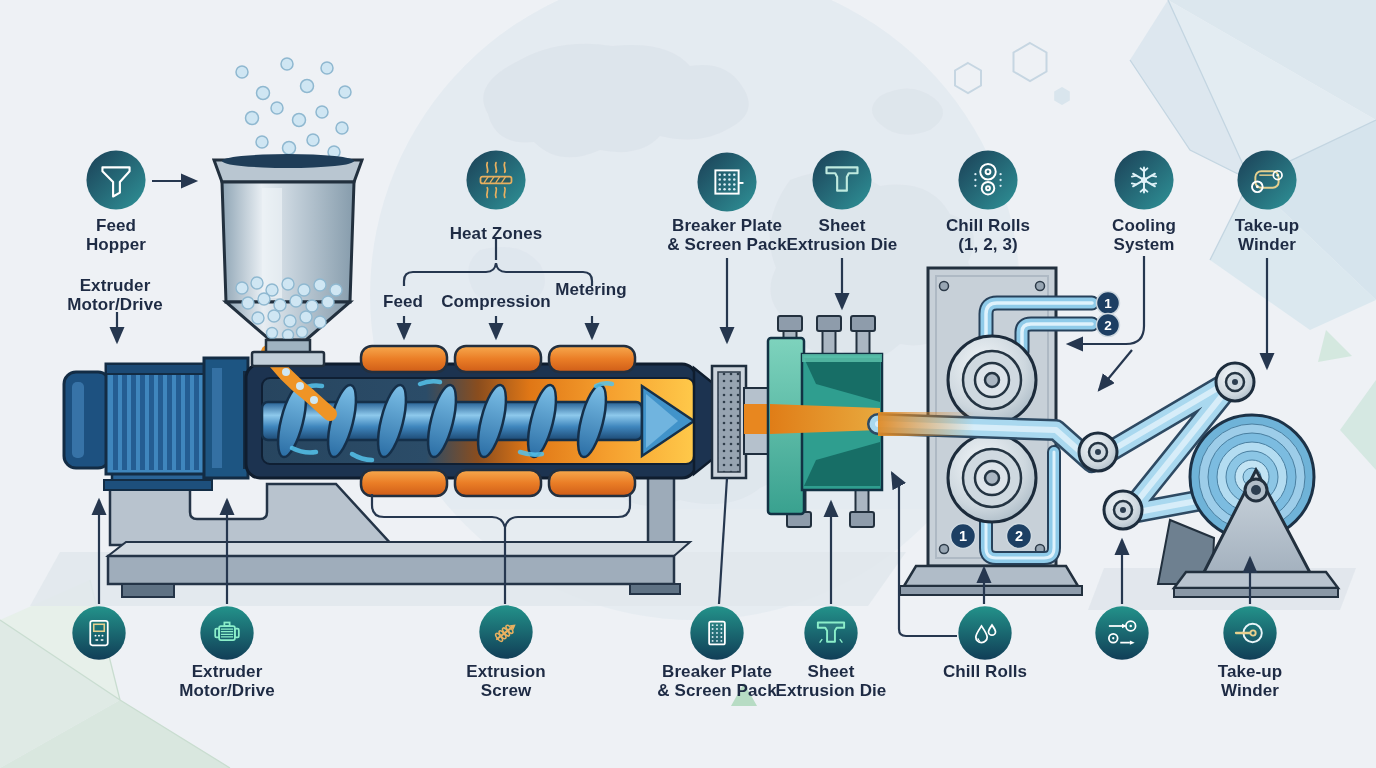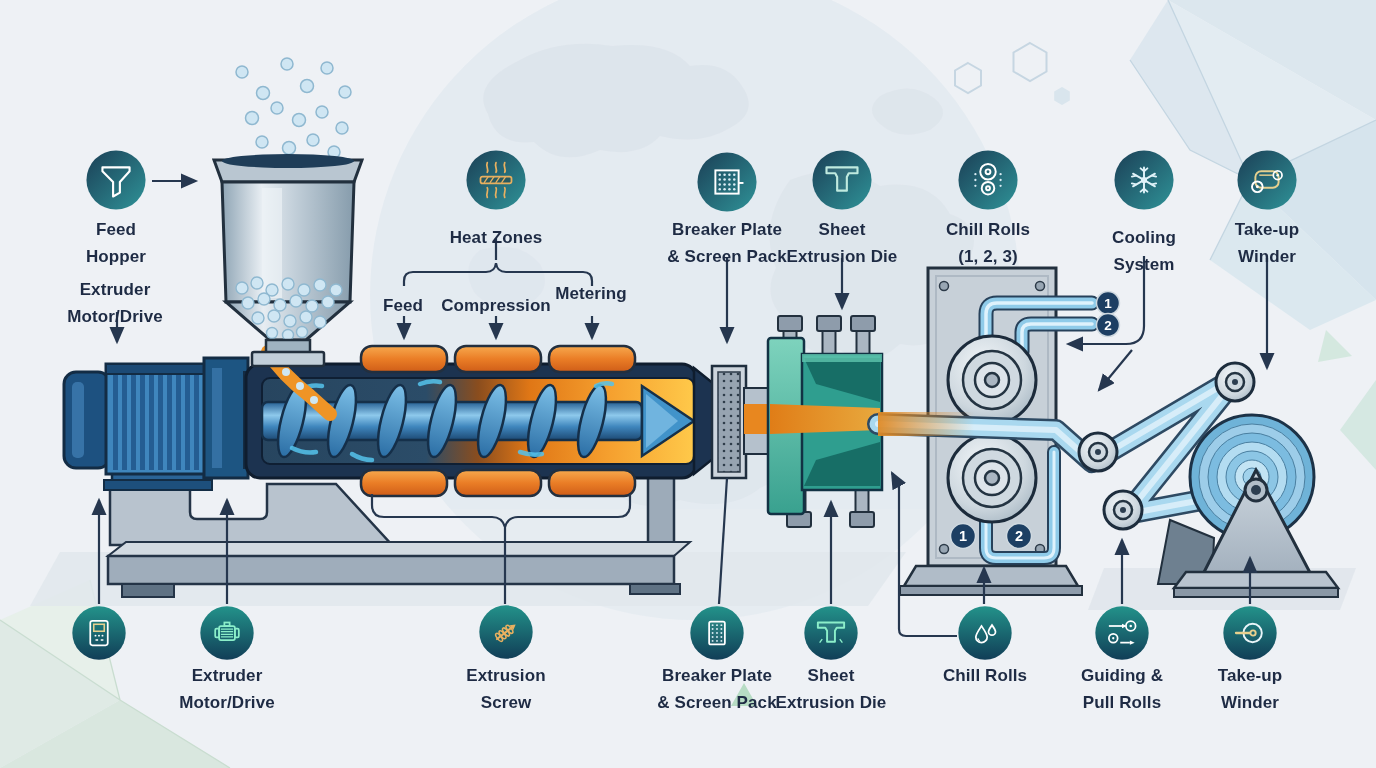--- a/index.html
+++ b/index.html
@@ -1,20 +1,20 @@
 <!DOCTYPE html>
 <html><head>
 <meta charset="utf-8">
 <style>
   html,body{margin:0;padding:0;background:#dfe5ea;}
   .stage{position:relative;width:1376px;height:768px;overflow:hidden;
          background:#eef1f5;font-family:"Liberation Sans",sans-serif;}
   svg.main{position:absolute;left:0;top:0;}
   .lbl{position:absolute;width:170px;text-align:center;font-weight:bold;
-       font-size:17px;line-height:27px;color:#1e2b44;white-space:pre-line;
+       font-size:17px;line-height:19px;color:#1e2b44;white-space:pre-line;
        letter-spacing:.1px;}
   .lbl.sm{width:140px;}
   .icon{position:absolute;}
 </style>
 </head>
 <body>
 
 <div class="stage">
 
 <svg class="main" width="1376" height="768" viewBox="0 0 1376 768">
@@ -609,39 +609,37 @@
 
 <div class="lbl" style="left:31px;top:216px">Feed
 Hopper</div>
 <div class="lbl" style="left:411px;top:224px">Heat Zones</div>
 <div class="lbl" style="left:642px;top:216px">Breaker Plate
 &amp; Screen Pack</div>
 <div class="lbl" style="left:757px;top:216px">Sheet
 Extrusion Die</div>
 <div class="lbl" style="left:903px;top:216px">Chill Rolls
 (1, 2, 3)</div>
-<div class="lbl" style="left:1059px;top:224px">Cooling
+<div class="lbl" style="left:1059px;top:216px">Cooling
 System</div>
 <div class="lbl" style="left:1182px;top:216px">Take-up
 Winder</div>
 
 <div class="lbl" style="left:30px;top:276px">Extruder
 Motor/Drive</div>
 
 <div class="lbl sm" style="left:333px;top:292px">Feed</div>
 <div class="lbl sm" style="left:426px;top:292px">Compression</div>
 <div class="lbl sm" style="left:521px;top:280px">Metering</div>
 
 <div class="lbl" style="left:142px;top:662px">Extruder
 Motor/Drive</div>
 <div class="lbl" style="left:421px;top:662px">Extrusion
 Screw</div>
 <div class="lbl" style="left:632px;top:662px">Breaker Plate
 &amp; Screen Pack</div>
 <div class="lbl" style="left:746px;top:662px">Sheet
 Extrusion Die</div>
 <div class="lbl" style="left:900px;top:662px">Chill Rolls</div>
-<div class="lbl" style="left:1037px;top:662px">Guiding &amp;
-Pull Rolls</div>
 <div class="lbl" style="left:1165px;top:662px">Take-up
 Winder</div>
 
 </div>
 
 </body></html>

